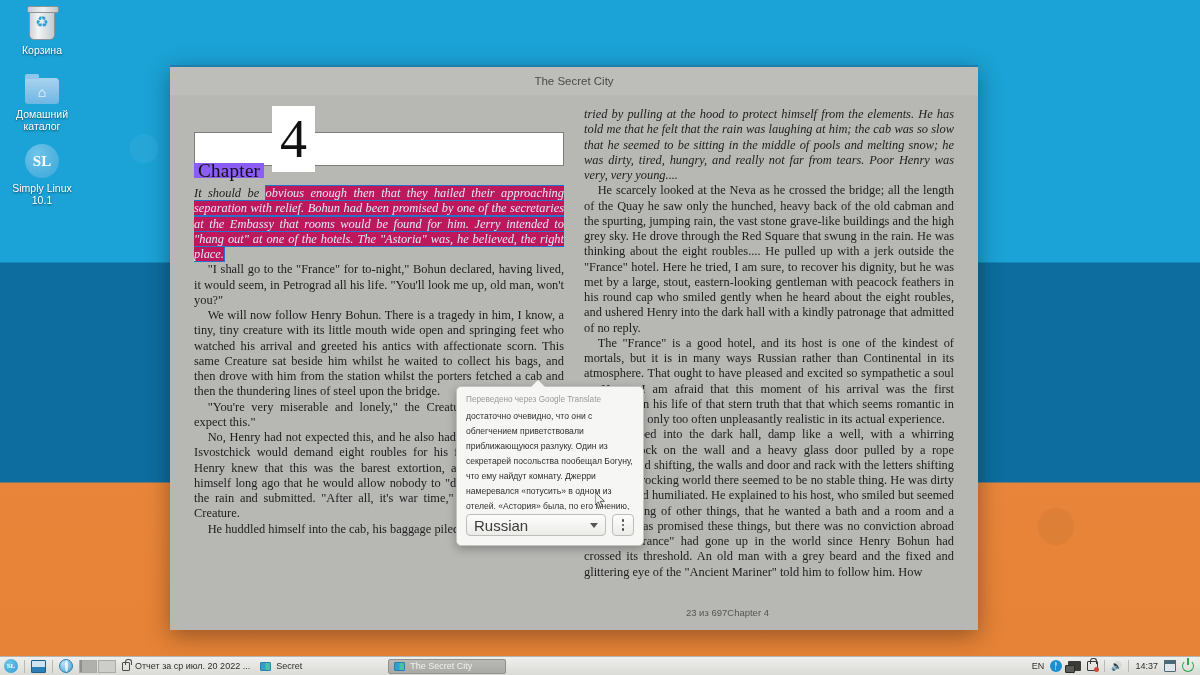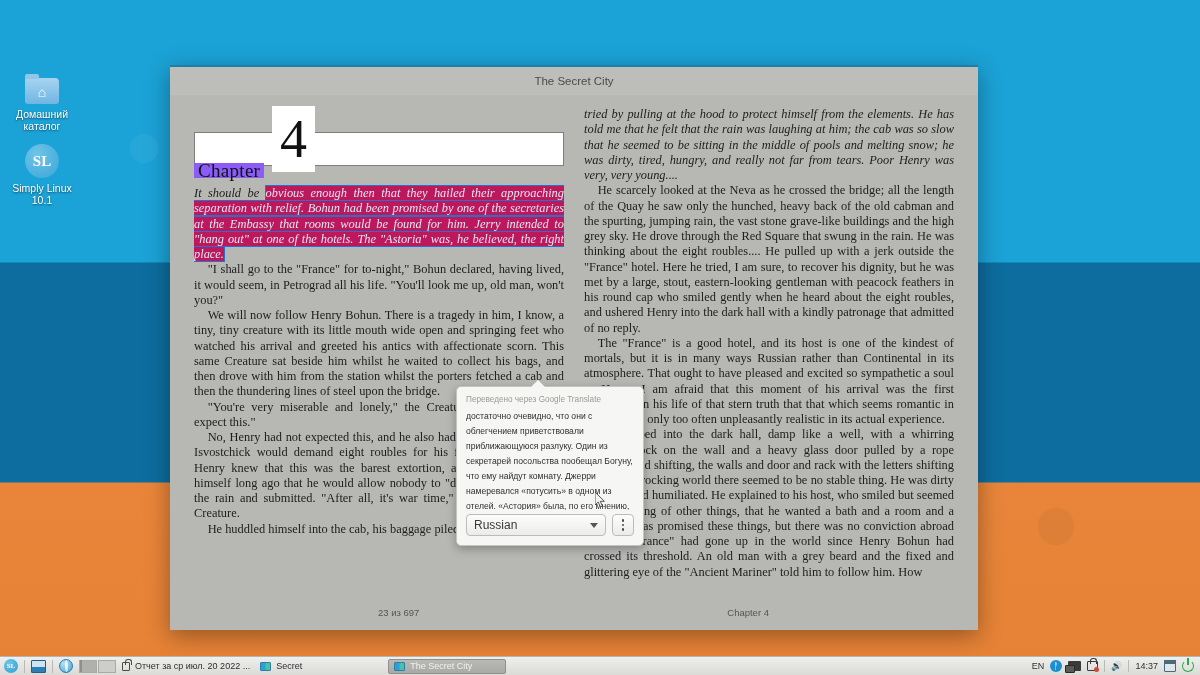--- a/index.html
+++ b/index.html
@@ -196,41 +196,41 @@
   .tp-body {
     font-size:8.6px; line-height:15px; color:#2f2f2d;
     flex:1; overflow:hidden;
   }
   .tp-footer { display:flex; align-items:center; gap:6px; margin-top:4px; }
   .tp-select {
     flex:1; height:22px;
     background:linear-gradient(to bottom,#fdfdfd,#ebebe8);
     border:1px solid #bcbcb8; border-radius:4px;
     display:flex; align-items:center; justify-content:space-between;
-    padding:0 7px; font-size:12px; color:#3a3a38;
+    padding:0 7px; font-size:15px; color:#3a3a38;
   }
   .tp-select .chev {
     width:0;height:0;border-left:4px solid transparent;border-right:4px solid transparent;
     border-top:5px solid #555;
   }
   .tp-menu {
     width:22px; height:22px;
     background:linear-gradient(to bottom,#fdfdfd,#ebebe8);
     border:1px solid #bcbcb8; border-radius:4px;
     display:flex; flex-direction:column; align-items:center; justify-content:center; gap:2px;
   }
   .tp-menu i { width:2.5px;height:2.5px;border-radius:50%;background:#4a4a48;display:block; }
 
   
   #cursor { position:absolute; left:425px; top:397px; width:11px; height:16px; }
 
   
   #win-footer {
     flex:none; height:30px;
-    display:flex; align-items:center; justify-content:space-between;
+    display:flex; align-items:center; justify-content:flex-end;
     padding: 0 24px 6px 24px;
     color:#555; font-size:9.5px;
     font-family:"Liberation Sans", sans-serif;
   }
   #win-footer .fl { margin-left:184px; }
   #win-footer .fr { margin-right:185px; }
 
   
   #taskbar {
     position:absolute; left:0; bottom:0;
@@ -329,20 +329,24 @@
     content:"";position:absolute;left:4px;top:-3px;width:1.6px;height:7px;background:#2aa84a;
   }
   .tray-sep { width:1px;height:12px;background:#b9b9b5; }
 </style>
 </head>
 <body>
 
 <div id="desktop">
   <div id="texture"></div>
 
+  <div class="dicon" style="left:2px; top:10px;">
+    <span class="glyph trash"></span>
+    <span class="dicon-label">Корзина</span>
+  </div>
 
   <div class="dicon" style="left:2px; top:78px;">
     <span class="glyph folder">
         <span class="house">⌂</span>
       </span>
     <span class="dicon-label">Домашний</span>
     <span class="dicon-label">каталог</span>
   </div>
 
   <div class="dicon" style="left:2px; top:144px;">

